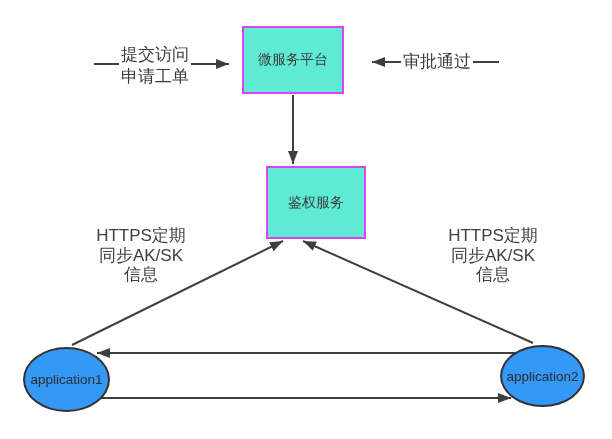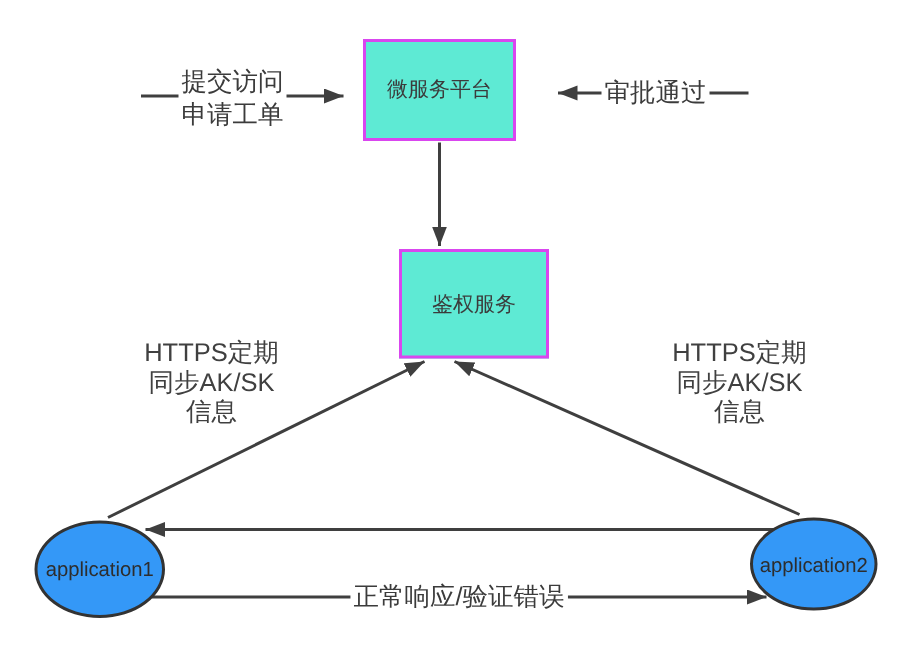--- a/index.html
+++ b/index.html
@@ -108,15 +108,14 @@
 
   <div class="edge-label sync" style="left:121px; top:255px;">HTTPS定期
 同步AK/SK
 信息</div>
 
   <div class="edge-label sync" style="left:473px; top:255px;">HTTPS定期
 同步AK/SK
 信息</div>
 
 
-  <div class="edge-label" style="left:306px; top:398px;">正常响应/验证错误</div>
 
 </div>
 
 </body></html>

